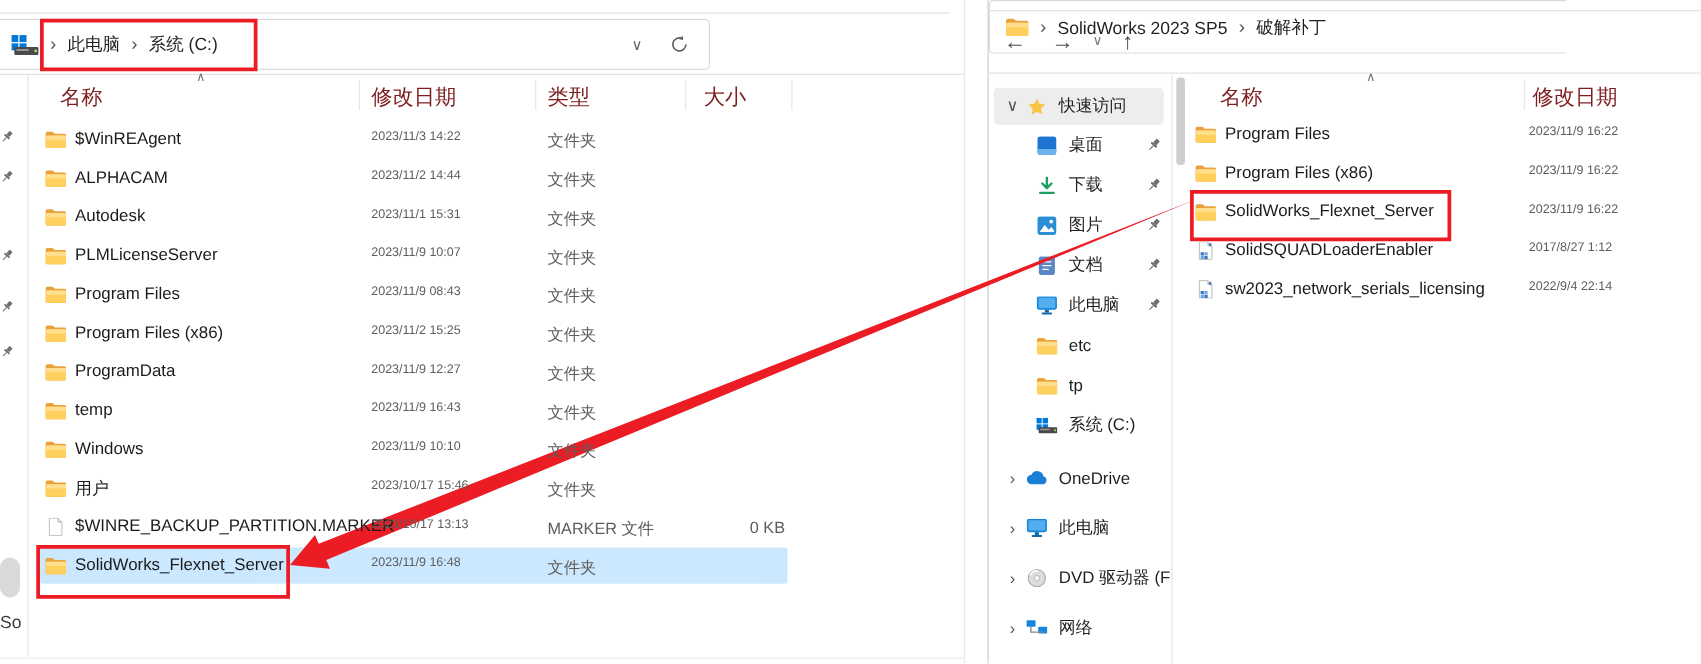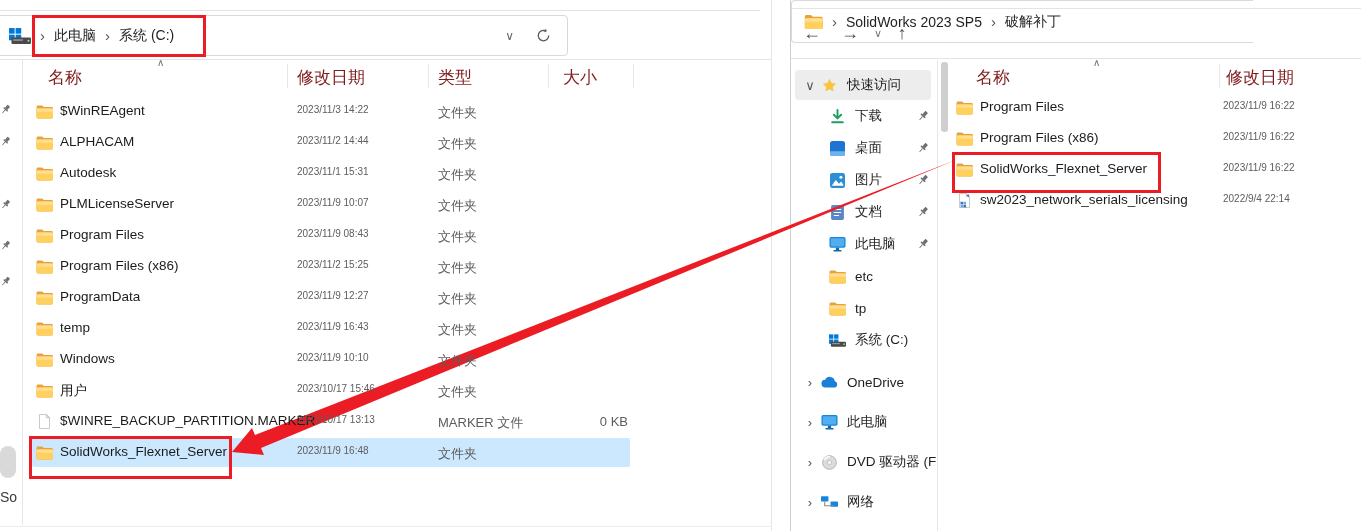--- a/index.html
+++ b/index.html
@@ -378,33 +378,33 @@
           <span class="sb-chevron">∨</span>
           <svg class="sb-ic">
             <use href="#i-star"></use>
           </svg>
           <span class="sb-label">快速访问</span>
 
         </div>
         <div class="sb-item qa-item">
 
           <svg class="sb-ic">
-            <use href="#i-download"></use>
-          </svg>
-          <span class="sb-label">下载</span>
+            <use href="#i-desktop"></use>
+          </svg>
+          <span class="sb-label">桌面</span>
           <svg class="sb-pin">
             <use href="#i-pin"></use>
           </svg>
         </div>
         <div class="sb-item qa-item">
 
           <svg class="sb-ic">
-            <use href="#i-desktop"></use>
-          </svg>
-          <span class="sb-label">桌面</span>
+            <use href="#i-download"></use>
+          </svg>
+          <span class="sb-label">下载</span>
           <svg class="sb-pin">
             <use href="#i-pin"></use>
           </svg>
         </div>
         <div class="sb-item qa-item">
 
           <svg class="sb-ic">
             <use href="#i-picture"></use>
           </svg>
           <span class="sb-label">图片</span>
@@ -511,20 +511,27 @@
           </svg>
           <span class="fname">Program Files (x86)</span>
           <span class="fdate">2023/11/9 16:22</span>
         </div>
         <div class="frow">
           <svg class="fic">
             <use href="#i-folder"></use>
           </svg>
           <span class="fname">SolidWorks_Flexnet_Server</span>
           <span class="fdate">2023/11/9 16:22</span>
+        </div>
+        <div class="frow">
+          <svg class="fic">
+            <use href="#i-reg"></use>
+          </svg>
+          <span class="fname">SolidSQUADLoaderEnabler</span>
+          <span class="fdate">2017/8/27 1:12</span>
         </div>
         <div class="frow">
           <svg class="fic">
             <use href="#i-reg"></use>
           </svg>
           <span class="fname">sw2023_network_serials_licensing</span>
           <span class="fdate">2022/9/4 22:14</span>
         </div>
     </div>
   </div>

